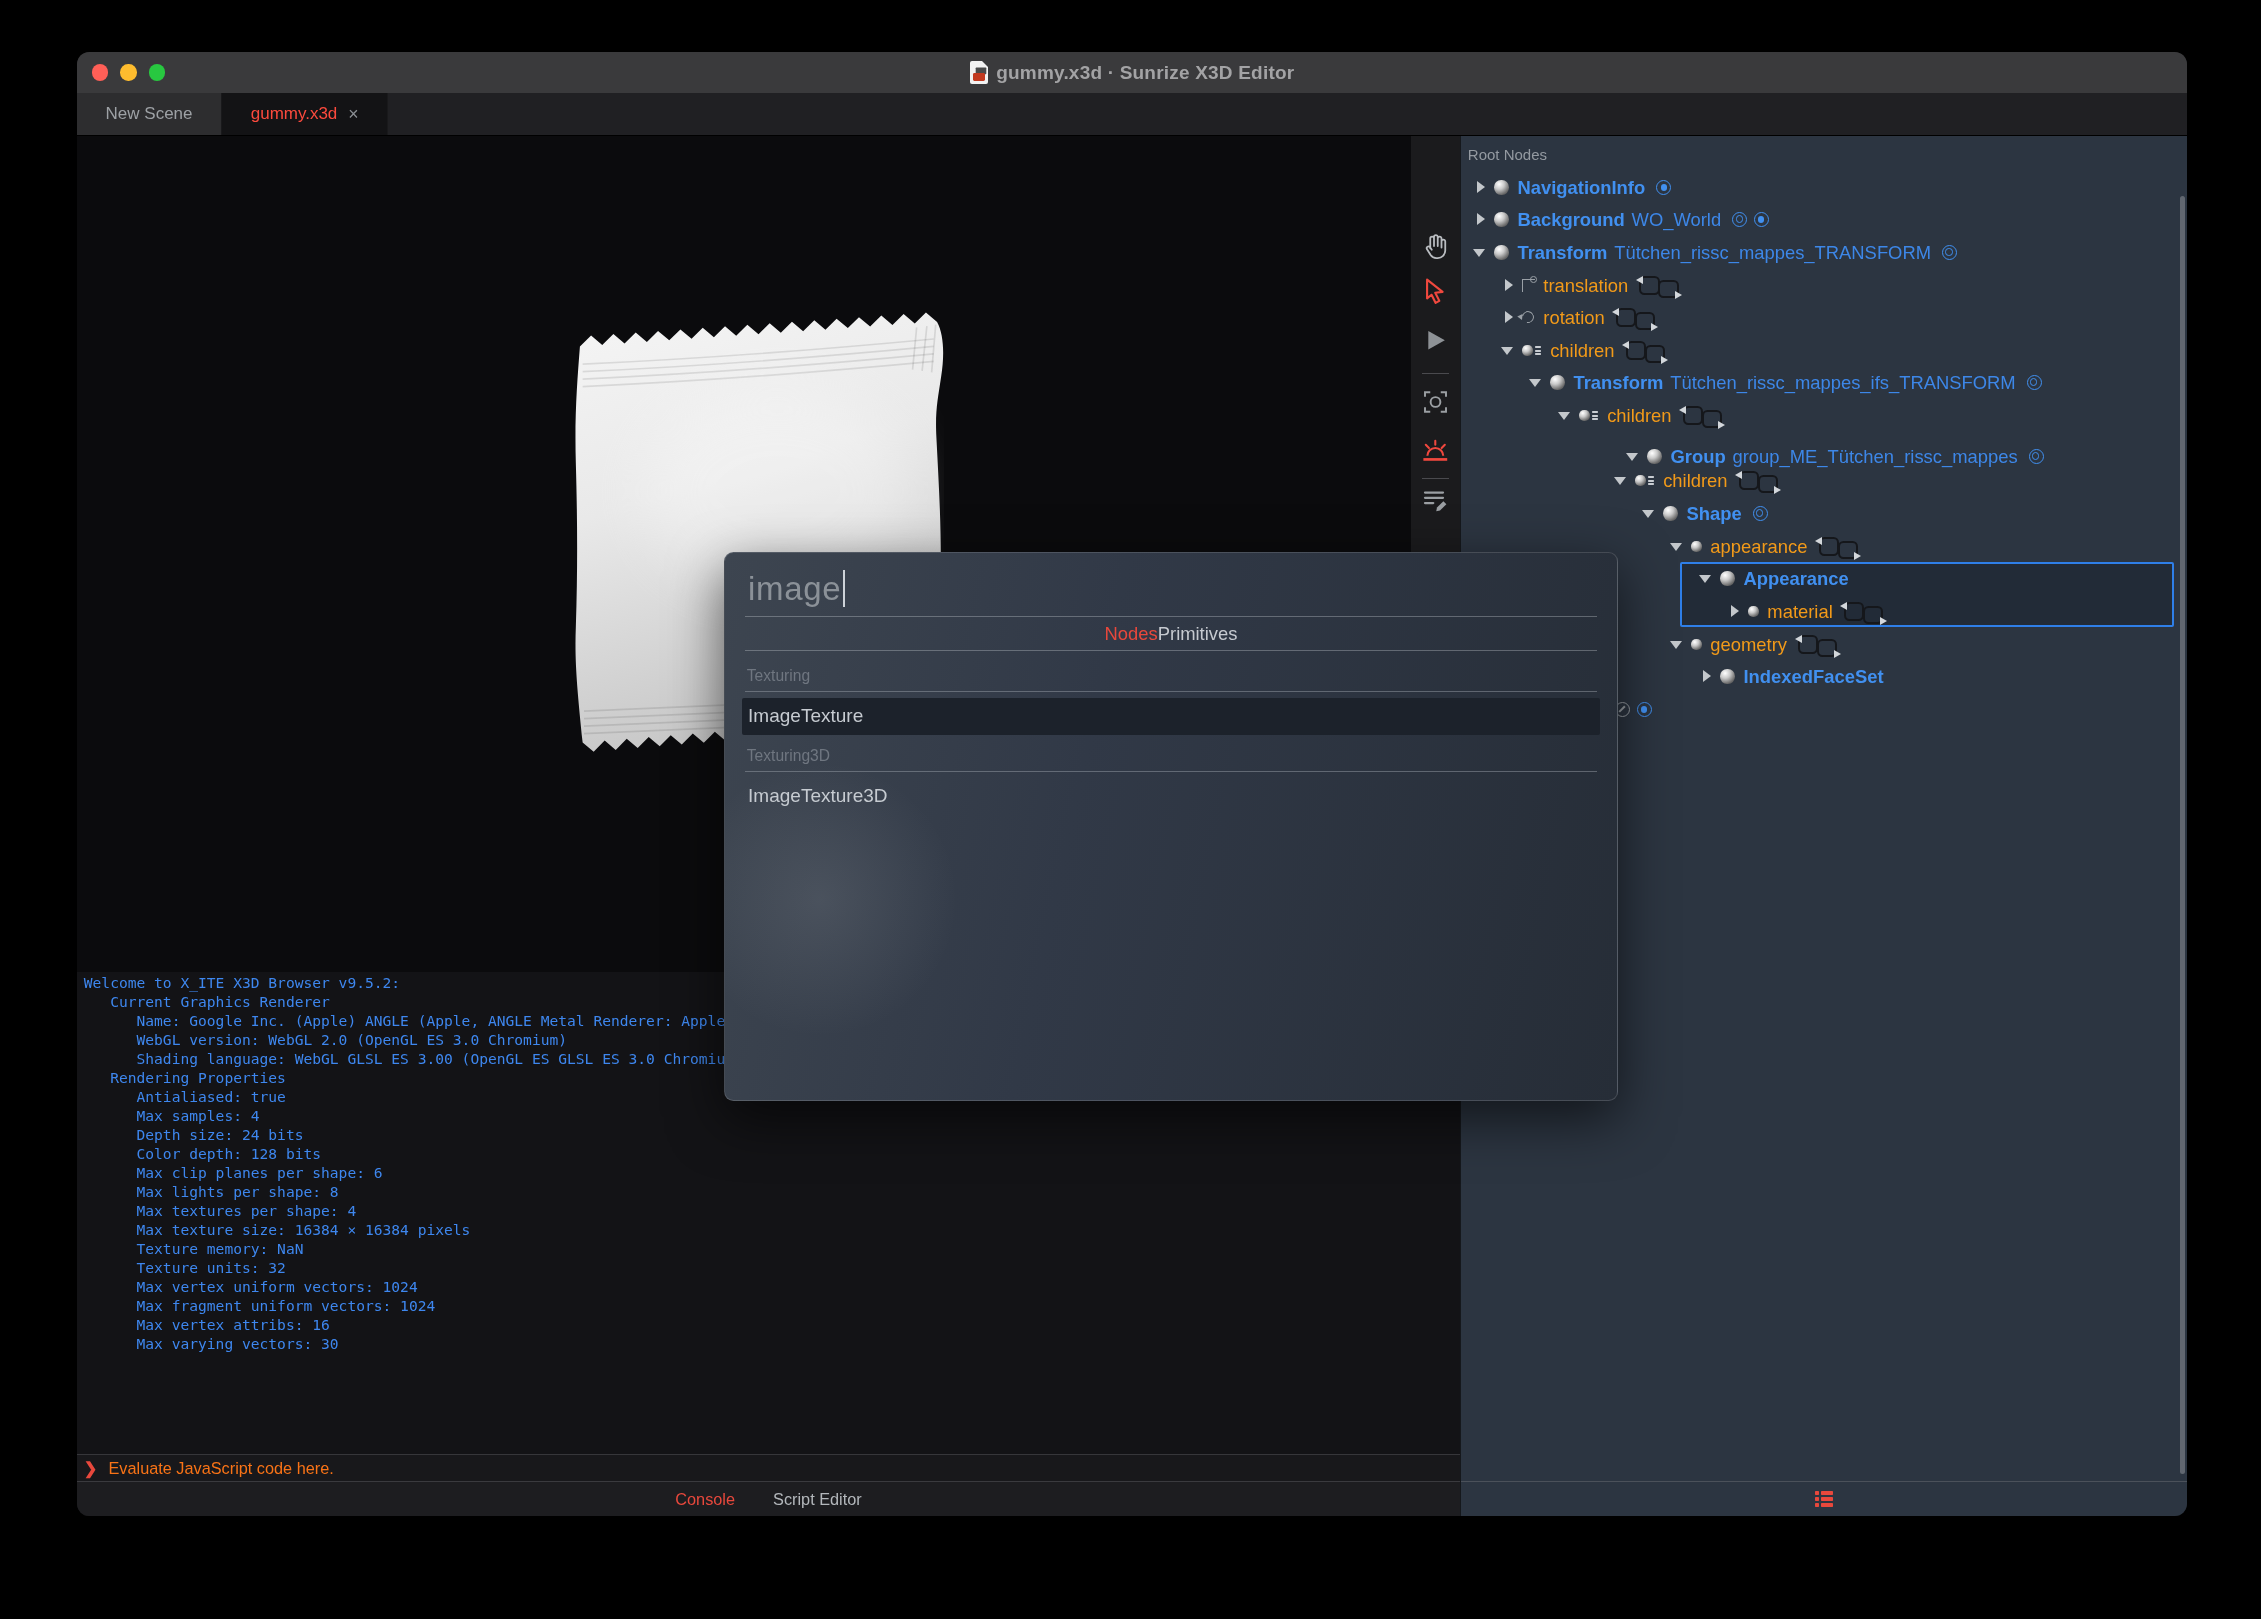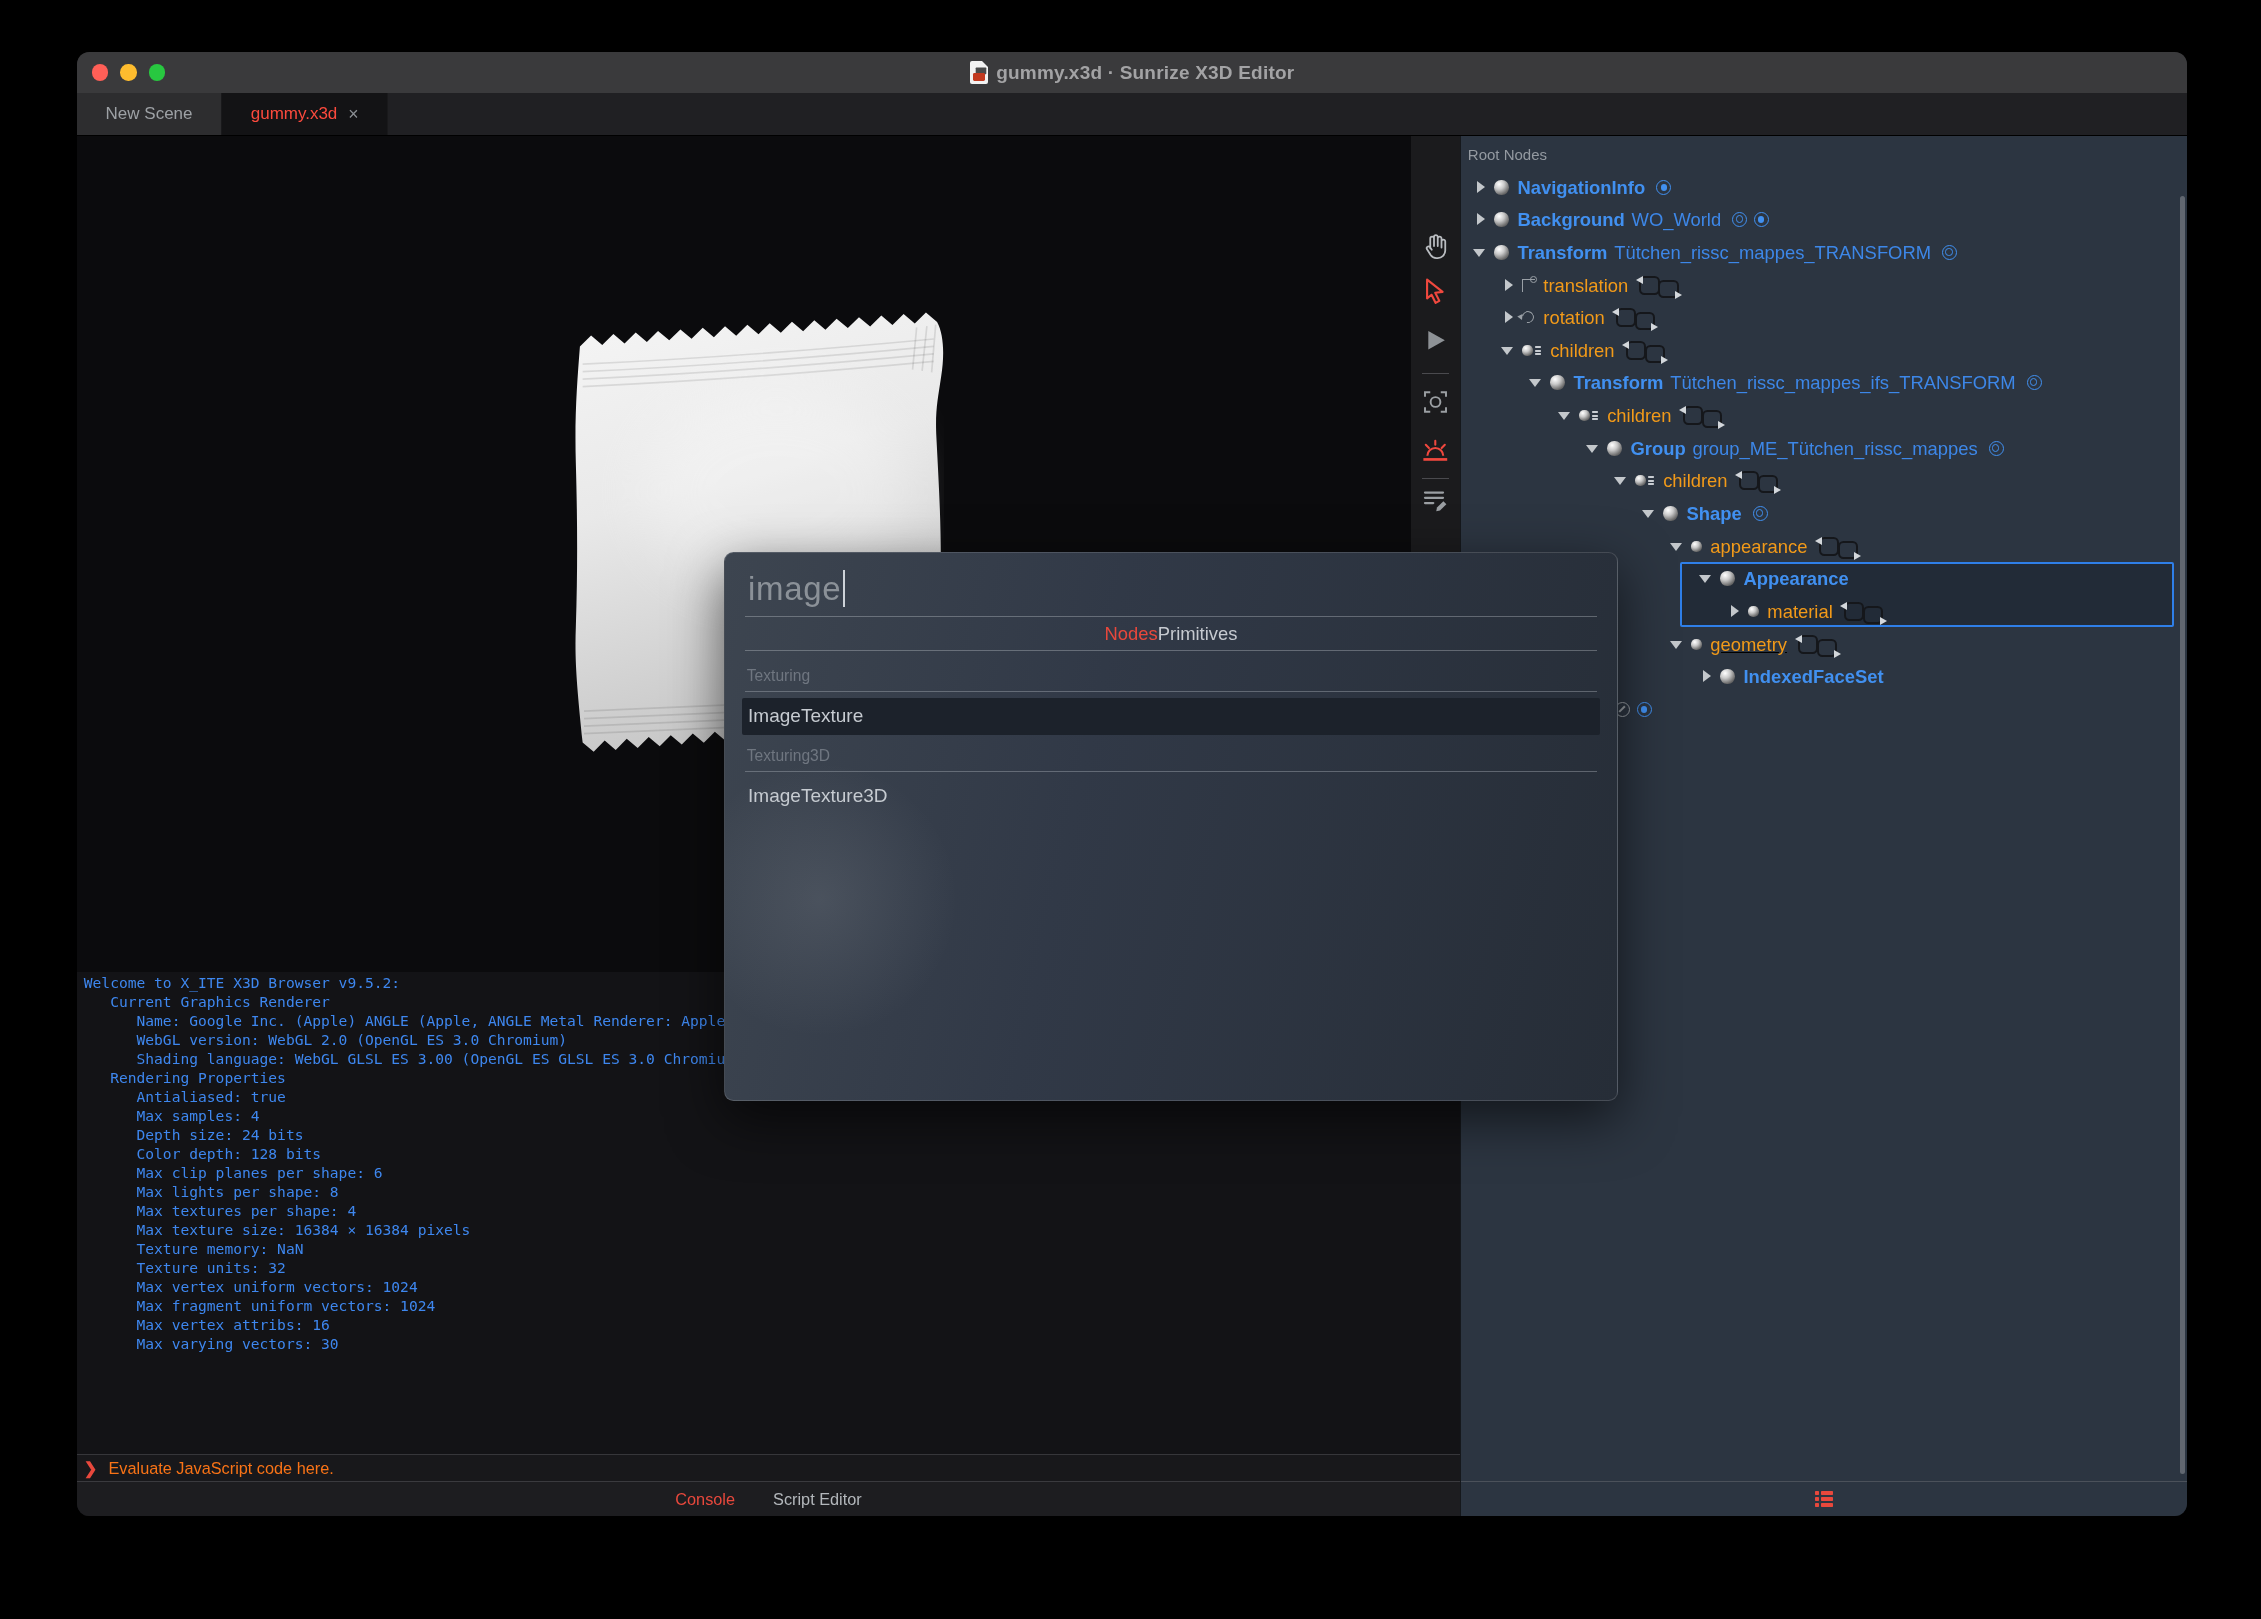--- a/index.html
+++ b/index.html
@@ -351,21 +351,21 @@
               <i></i>
               <i></i>
             </span>
           </span>
           <span class="fname">children</span>
           <span class="trail">
             <span class="chip in"></span>
             <span class="chip out"></span>
           </span>
         </div>
-        <div class="trow" style="top: 296px;">
+        <div class="trow" style="top: 304px; padding-left: 40px;">
           <span class="indent" style="width: 126px;"></span>
           <span class="exp open"></span>
           <span class="ball"></span>
           <span class="ntype">Group</span>
           <span class="ndef">group_ME_Tütchen_rissc_mappes</span>
           <span class="trail">
             <span class="ic-rings"></span>
           </span>
         </div>
         <div class="trow" style="top: 328px;">
@@ -413,21 +413,21 @@
         <div class="trow" style="top: 459px;">
           <span class="indent" style="width: 267px;"></span>
           <span class="exp closed"></span>
           <span class="ball sm"></span>
           <span class="fname">material</span>
           <span class="trail">
             <span class="chip in"></span>
             <span class="chip out"></span>
           </span>
         </div>
-        <div class="trow" style="top: 492px; text-decoration: underline;">
+        <div class="trow" style="top: 492px;">
           <span class="indent" style="width: 210px;"></span>
           <span class="exp open"></span>
           <span class="ball sm"></span>
           <span class="fname">geometry</span>
           <span class="trail">
             <span class="chip in"></span>
             <span class="chip out"></span>
           </span>
         </div>
         <div class="trow" style="top: 524px;">

